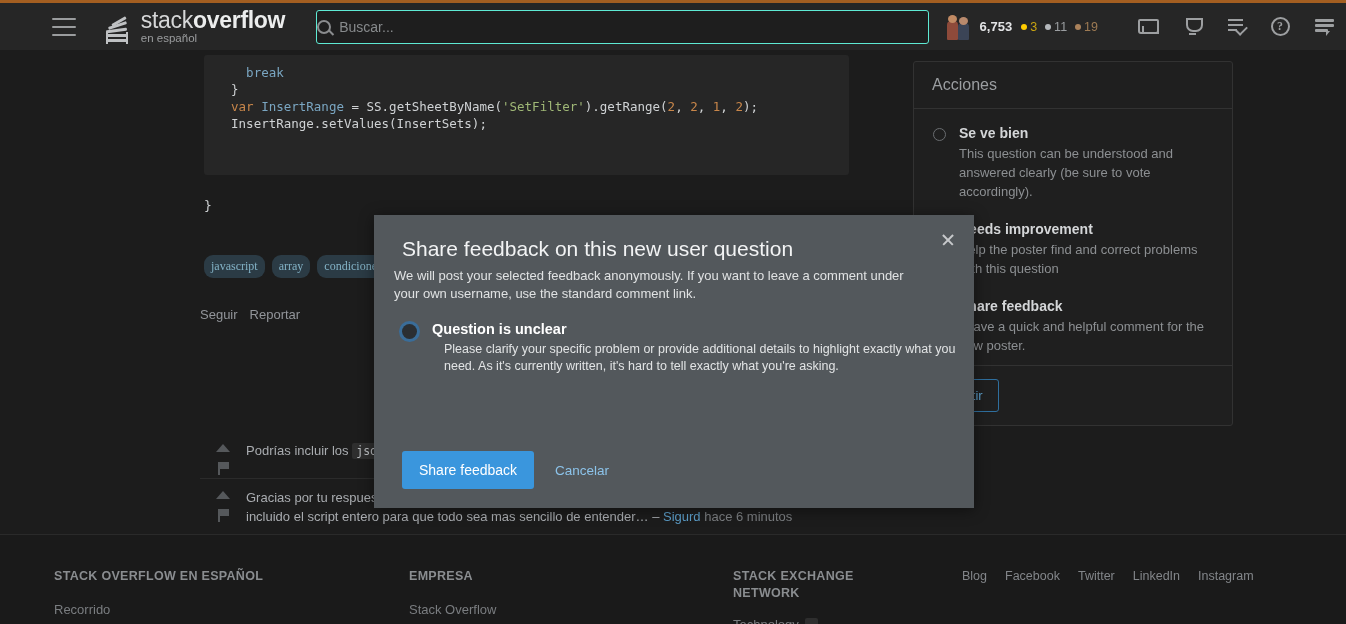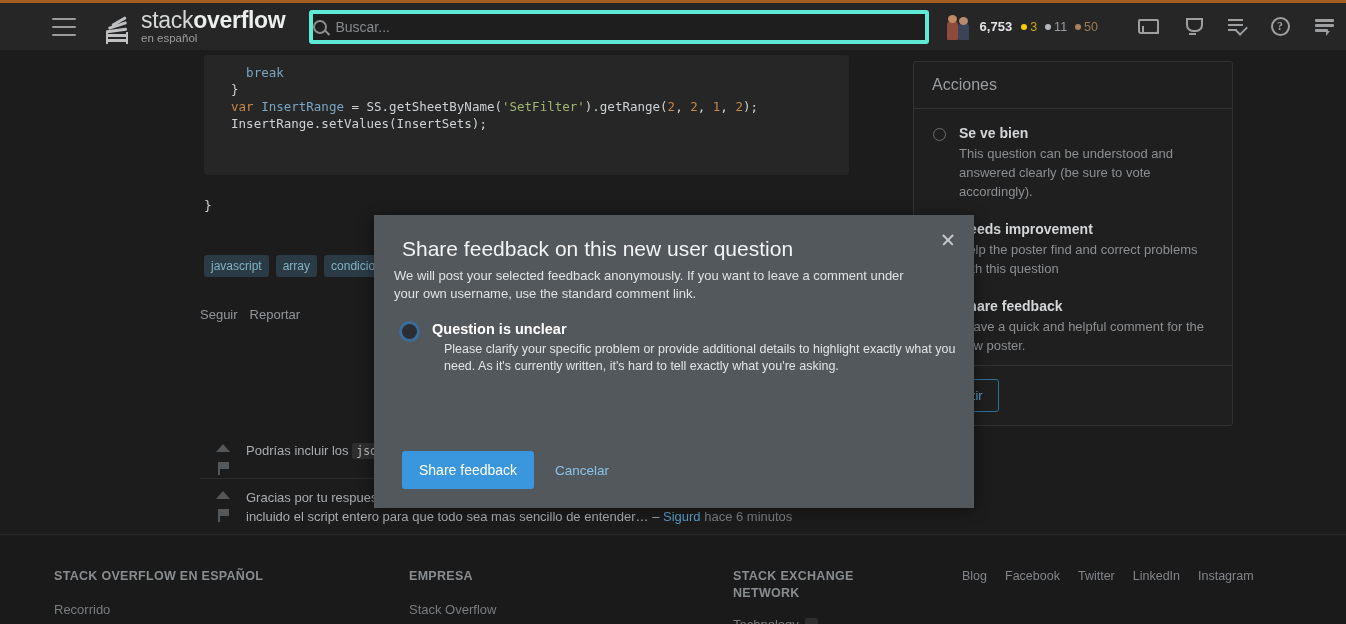--- a/index.html
+++ b/index.html
@@ -32,22 +32,22 @@
   .logo-stack i.b4 { bottom:17px; width:19px; transform:rotate(-18deg); left:4px;}
   .logo-stack i.b5 { bottom:21px; width:16px; transform:rotate(-30deg); left:7px;}
   .logo-stack::after { content:''; position:absolute; left:2px; bottom:0; width:2px; height:12px; background:#bfc1c3;}
   .logo-stack::before { content:''; position:absolute; left:22px; bottom:0; width:2px; height:12px; background:#bfc1c3;}
   .logo-text { line-height:1; }
   .logo-text .l1 { font-size:23px; color:#d6d7d8; letter-spacing:-0.3px; }
   .logo-text .l1 b { font-weight:700; color:#eceded; }
   .logo-text .l2 { font-size:11.5px; color:#9b9d9f; margin-top:1px; }
 
   .search-box {
-    margin-left:24px; width:668px; height:34px;
-    background:#1e1e1e; border:4px solid #5eead4; border-radius:3px;
+    margin-left:31px; width:668px; height:34px;
+    background:#1e1e1e; border:1px solid #5eead4; border-radius:3px;
     display:flex; align-items:center; padding:0 0; cursor:text;
   }
   .search-icon { width:14px; height:14px; border:2px solid #8a8c8e; border-radius:50%; position:relative; margin-right:8px; flex:none;}
   .search-icon::after { content:''; position:absolute; width:2px; height:7px; background:#8a8c8e; right:-3px; bottom:-4px; transform:rotate(-45deg); }
   .search-ph { font-size:14px; color:#878a8c; }
 
   .rep-block { display:flex; align-items:center; margin-left:18px; }
   .avatar-icon { width:26px; height:26px; margin-right:7px; position:relative; }
   .av-a { position:absolute; left:0; bottom:0; width:11px; height:19px; background:#8e4a3a; border-radius:4px 4px 1px 1px;}
   .av-a::before{content:'';position:absolute;top:-6px;left:1px;width:9px;height:8px;background:#c18a63;border-radius:50%;}
@@ -91,21 +91,21 @@
     font-family:"DejaVu Sans Mono", monospace; font-size:12.5px; line-height:17px;
     color:#cfd2d4; white-space:pre; overflow:hidden;
   }
   .c-kw { color:#c8864a; } .c-blue { color:#7aa6c2; } .c-str { color:#9fb776; }
   .c-num { color:#c8864a; } .c-plain { color:#cfd2d4; }
 
   .brace-out { position:absolute; left:204px; top:148px; font-family:"DejaVu Sans Mono", monospace;
     font-size:13px; color:#cfd2d4; }
 
   .tags { position:absolute; left:204px; top:205px; display:flex; gap:7px; }
-  .tag { background:#2b3b45; color:#83b2c6; font-size:12px; padding:4px 7px; border-radius:3px; cursor:pointer; }
+  .tag { background:#2b3b45; color:#83b2c6; font-size:12px; padding:4px 7px; border-radius:9px; cursor:pointer;font-family:Liberation Serif, serif; }
 
   .post-links { position:absolute; left:200px; top:257px; display:flex; gap:12px; font-size:13px; color:#92959a; }
   .post-links span { cursor:pointer; }
 
   
   .comments { position:absolute; left:200px; top:382px; width:648px; }
   .comment-row { position:relative; border-top:1px solid #2b2b2b; padding:9px 0 8px 46px; min-height:46px;}
   .comment-row:first-child{border-top:none;}
   .c-up { position:absolute; left:16px; top:12px; width:0; height:0;
     border-left:7px solid transparent; border-right:7px solid transparent; border-bottom:8px solid #55585b; cursor:pointer;}
@@ -213,21 +213,21 @@
       <span class="badge-grp badge-gold">
         <i class="dot"></i>
           <span>3</span>
       </span>
       <span class="badge-grp badge-silver">
         <i class="dot"></i>
           <span>11</span>
       </span>
       <span class="badge-grp badge-bronze">
         <i class="dot"></i>
-          <span>50</span>
+          <span>19</span>
       </span>
     </div>
 
     <div class="nav-icons">
       <div class="nav-ic">
           <span class="ico-inbox"></span>
         </div>
       <div class="nav-ic">
           <span class="ico-trophy"></span>
         </div>

